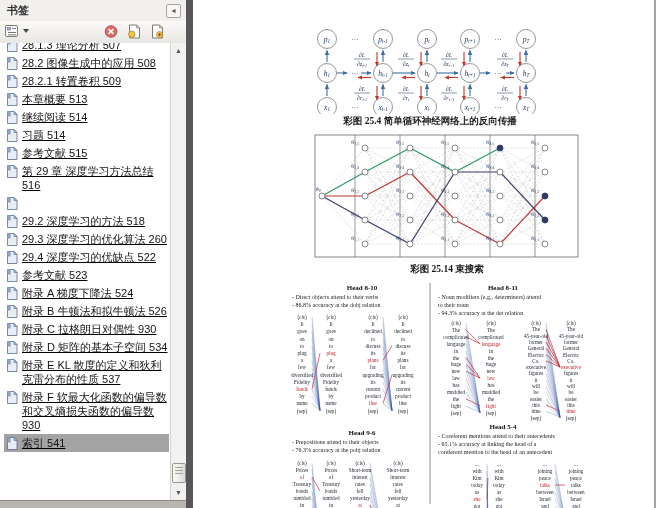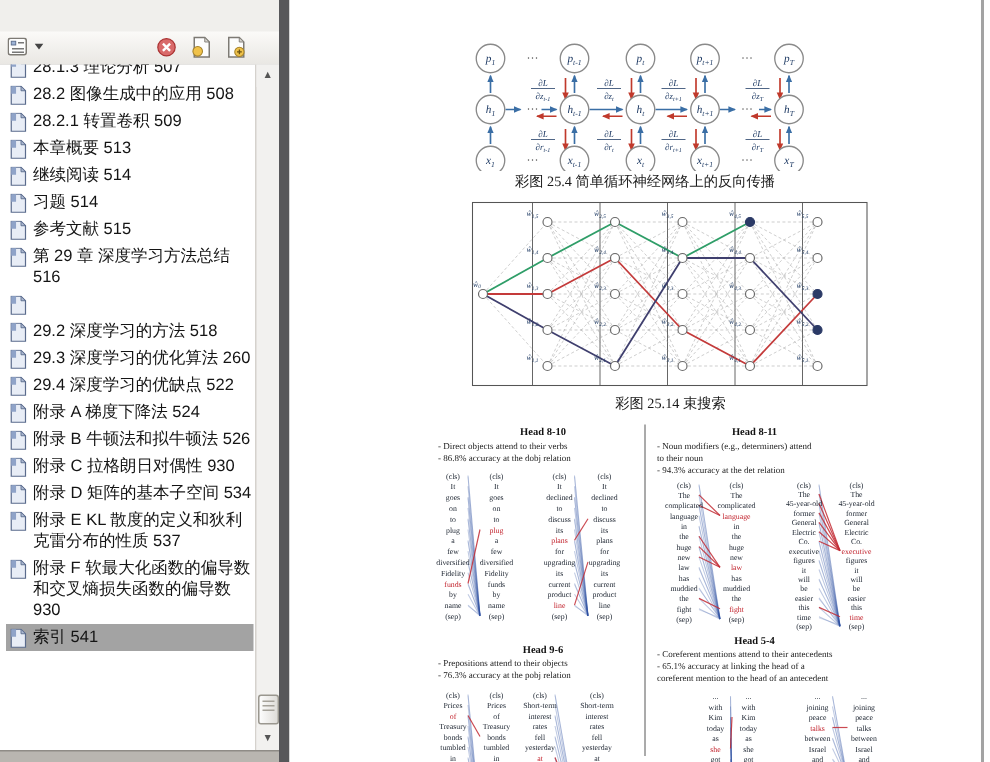--- a/index.html
+++ b/index.html
@@ -11,50 +11,54 @@
       border-bottom:1px solid #d8d5d0;}
   .panel-title{position:absolute;left:7px;top:3px;font-size:11px;color:#333;font-weight:bold;}
   .panel-collapse{position:absolute;right:5px;top:4px;width:13px;height:12px;background:#f7f6f4;
       border:1px solid #a9a59e;border-radius:2px;font-size:8px;line-height:11px;text-align:center;color:#555;cursor:pointer;}
   .panel-toolbar{position:absolute;left:0;top:21px;width:186px;height:22px;
       background:linear-gradient(#fbfaf8,#e9e7e3);border-bottom:1px solid #aaa7a1;}
   .tb-left{position:absolute;left:5px;top:4px;display:flex;align-items:center;gap:2px;cursor:pointer;}
   .tb-right{position:absolute;right:22px;top:3px;display:flex;gap:9px;}
   .tb-btn{width:14px;height:15px;cursor:pointer;}
   
-  .bm-list{position:absolute;left:0;top:43px;width:171px;height:457px;background:#fff;overflow:hidden;}
+  .bm-list{position:absolute;left:0;top:43px;width:171px;height:457px;background:#fff;overflow:hidden;text-decoration:underline;}
   .bm-inner{margin-top:-9px;padding:2px 2px 0 4px;}
   .bm-item{display:flex;align-items:flex-start;gap:4px;padding:2px 0 2px 2px;cursor:pointer;}
   .bm-item.selected{background:#a3a3a3;}
   .bm-ic{flex:0 0 12px;margin-top:1px;}
   .bm-label{font-size:11px;line-height:14px;color:#141414;}
   
   .sb-scroll{position:absolute;right:0;top:43px;width:15px;height:457px;background:#f2f1ef;border-left:1px solid #d5d2cd;}
   .sb-up,.sb-down{position:absolute;left:0;width:15px;height:15px;background:#f2f1ef;color:#555;
       font-size:7px;line-height:15px;text-align:center;cursor:pointer;}
   .sb-up{top:0;} .sb-down{bottom:0;}
   .sb-thumb{position:absolute;left:1px;bottom:17px;width:12px;height:18px;cursor:pointer;
       background:linear-gradient(90deg,#fdfdfd,#dedcd8);border:1px solid #9a978f;border-radius:2px;}
   .sb-thumb:before{content:"";position:absolute;left:2px;right:2px;top:6px;height:1px;background:#a5a29a;
       box-shadow:0 3px 0 #a5a29a,0 -3px 0 #a5a29a;}
   .panel-bottom{position:absolute;left:0;top:500px;width:186px;height:8px;background:#b9b6b0;border-top:1px solid #8f8c86;}
   
   .splitter{position:absolute;left:186px;top:0;width:7px;height:508px;background:#57575a;cursor:col-resize;}
   .page{position:absolute;left:193px;top:0;width:461px;height:508px;background:#fff;}
   .right-edge{position:absolute;left:654px;top:0;width:2px;height:508px;background:#a3a3a3;}
   
-  .fig-caption{position:absolute;text-align:center;font-size:9.5px;font-weight:400;color:#191919;
+  .fig-caption{position:absolute;text-align:center;font-size:9.5px;font-weight:700;color:#191919;
       font-family:"Liberation Serif","DejaVu Serif",serif;}
   svg text{font-family:"Liberation Serif","DejaVu Serif",serif;}
 </style>
 </head>
 <body>
 <div id="app">
 
   <div class="sidebar">
+    <div class="panel-header">
+      <span class="panel-title">书签</span>
+      <span class="panel-collapse">◂</span>
+    </div>
     <div class="panel-toolbar">
       <span class="tb-left">
         <svg width="16" height="13" viewBox="0 0 16 13">
           <rect x="0.5" y="0.5" width="12" height="11" rx="1.5" fill="#fdfdfd" stroke="#7d7a74"></rect>
           <rect x="2.5" y="2.5" width="3" height="2.5" fill="#9db3d6" stroke="#5a6b8c" stroke-width="0.6"></rect>
           <line x1="7" y1="3.5" x2="11" y2="3.5" stroke="#777" stroke-width="1"></line>
           <line x1="3" y1="7.5" x2="11" y2="7.5" stroke="#777" stroke-width="1"></line>
           <line x1="3" y1="9.8" x2="11" y2="9.8" stroke="#777" stroke-width="1"></line>
         </svg>
         <svg width="6" height="5" viewBox="0 0 6 5">
@@ -168,20 +172,28 @@
             </svg>
             <span class="bm-label">29.3 深度学习的优化算法 260</span>
           </div>
           <div class="bm-item">
             <svg class="bm-ic" width="11" height="13" viewBox="0 0 11 13">
               <path d="M1,0.5 h6.5 l3,3 v9 h-9.5 z" fill="#e8edf6" stroke="#5a6b8c" stroke-width="0.8"></path>
               <path d="M7.5,0.5 v3 h3 z" fill="#aebad2" stroke="#5a6b8c" stroke-width="0.6"></path>
               <rect x="1" y="0.5" width="3.2" height="5" fill="#8fa3c8"></rect>
             </svg>
             <span class="bm-label">29.4 深度学习的优缺点 522</span>
+          </div>
+          <div class="bm-item">
+            <svg class="bm-ic" width="11" height="13" viewBox="0 0 11 13">
+              <path d="M1,0.5 h6.5 l3,3 v9 h-9.5 z" fill="#e8edf6" stroke="#5a6b8c" stroke-width="0.8"></path>
+              <path d="M7.5,0.5 v3 h3 z" fill="#aebad2" stroke="#5a6b8c" stroke-width="0.6"></path>
+              <rect x="1" y="0.5" width="3.2" height="5" fill="#8fa3c8"></rect>
+            </svg>
+            <span class="bm-label">参考文献 523</span>
           </div>
           <div class="bm-item">
             <svg class="bm-ic" width="11" height="13" viewBox="0 0 11 13">
               <path d="M1,0.5 h6.5 l3,3 v9 h-9.5 z" fill="#e8edf6" stroke="#5a6b8c" stroke-width="0.8"></path>
               <path d="M7.5,0.5 v3 h3 z" fill="#aebad2" stroke="#5a6b8c" stroke-width="0.6"></path>
               <rect x="1" y="0.5" width="3.2" height="5" fill="#8fa3c8"></rect>
             </svg>
             <span class="bm-label">附录 A 梯度下降法 524</span>
           </div>
           <div class="bm-item">

